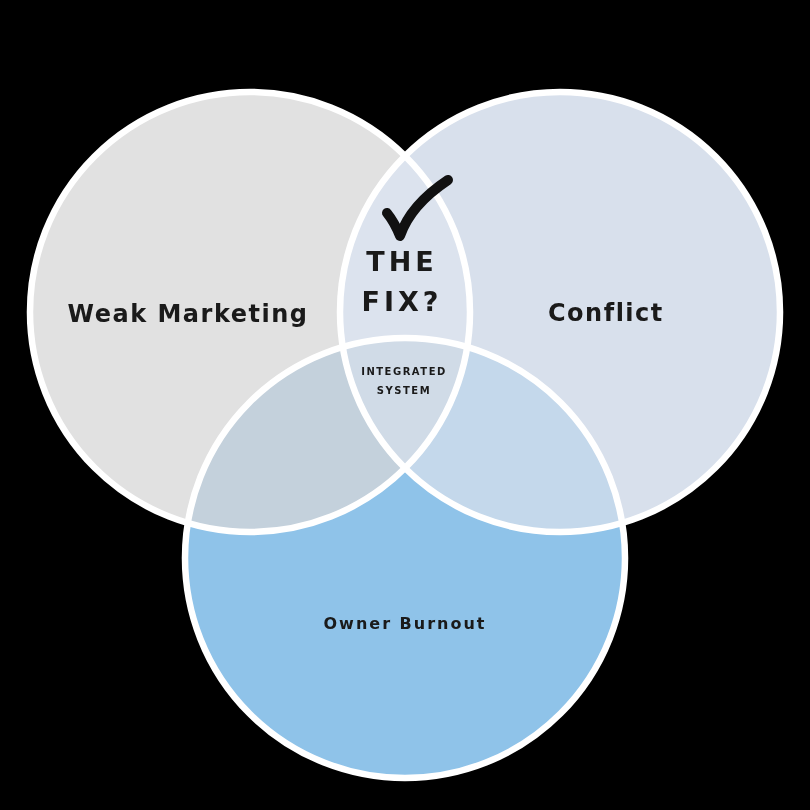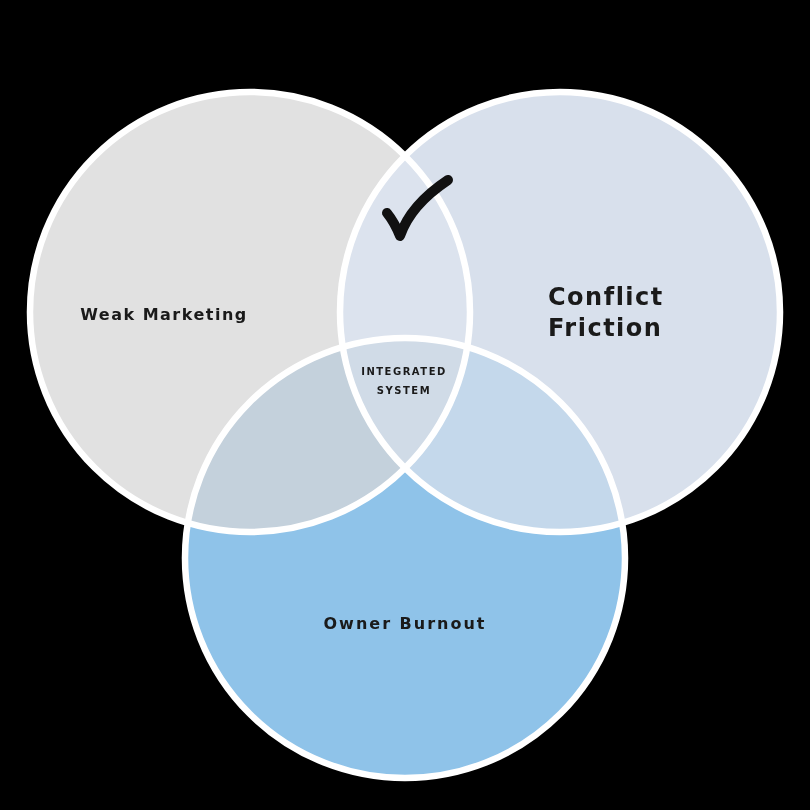--- a/index.html
+++ b/index.html
@@ -19,24 +19,24 @@
     left: 0;
     top: 0;
   }
   .label {
     position: absolute;
     color: #1a1a1a;
     white-space: nowrap;
     font-family: "DejaVu Sans", "Liberation Sans", sans-serif;
   }
   .label-weak {
-    left: 164px;
+    left: 188px;
     top: 314px;
     transform: translate(-50%, -50%);
-    font-size: 16px;
+    font-size: 24px;
     font-weight: 600;
     letter-spacing: 1.5px;
   }
   .label-conflict {
     left: 548px;
     top: 313px;
     transform: translateY(-50%);
     font-size: 24px;
     font-weight: 600;
     letter-spacing: 1.5px;
@@ -116,24 +116,27 @@
     <circle cx="560" cy="312" r="220" fill="none" stroke-width="6.5" stroke="#ffffff"></circle>
     <circle cx="405" cy="558" r="220" fill="none" stroke-width="6.5" stroke="#ffffff"></circle>
 
     <path d="M 387 213 C 391 218 396 226 400 236 C 407 215 424 196 448 180" fill="none" stroke-width="10" stroke-linecap="round" stroke-linejoin="round" stroke="#111111"></path>
   </svg>
 
   <div class="label label-weak">Weak Marketing</div>
 
   <div class="label label-conflict">
     <div>Conflict</div>
-    <div>Friction</div>
   </div>
 
   <div class="label label-owner">Owner Burnout</div>
 
+  <div class="label label-fix">
+    <div>THE</div>
+    <div>FIX?</div>
+  </div>
 
   <div class="label label-integrated">
     <div>INTEGRATED</div>
     <div>SYSTEM</div>
   </div>
 
 </div>
 
 </body></html>

